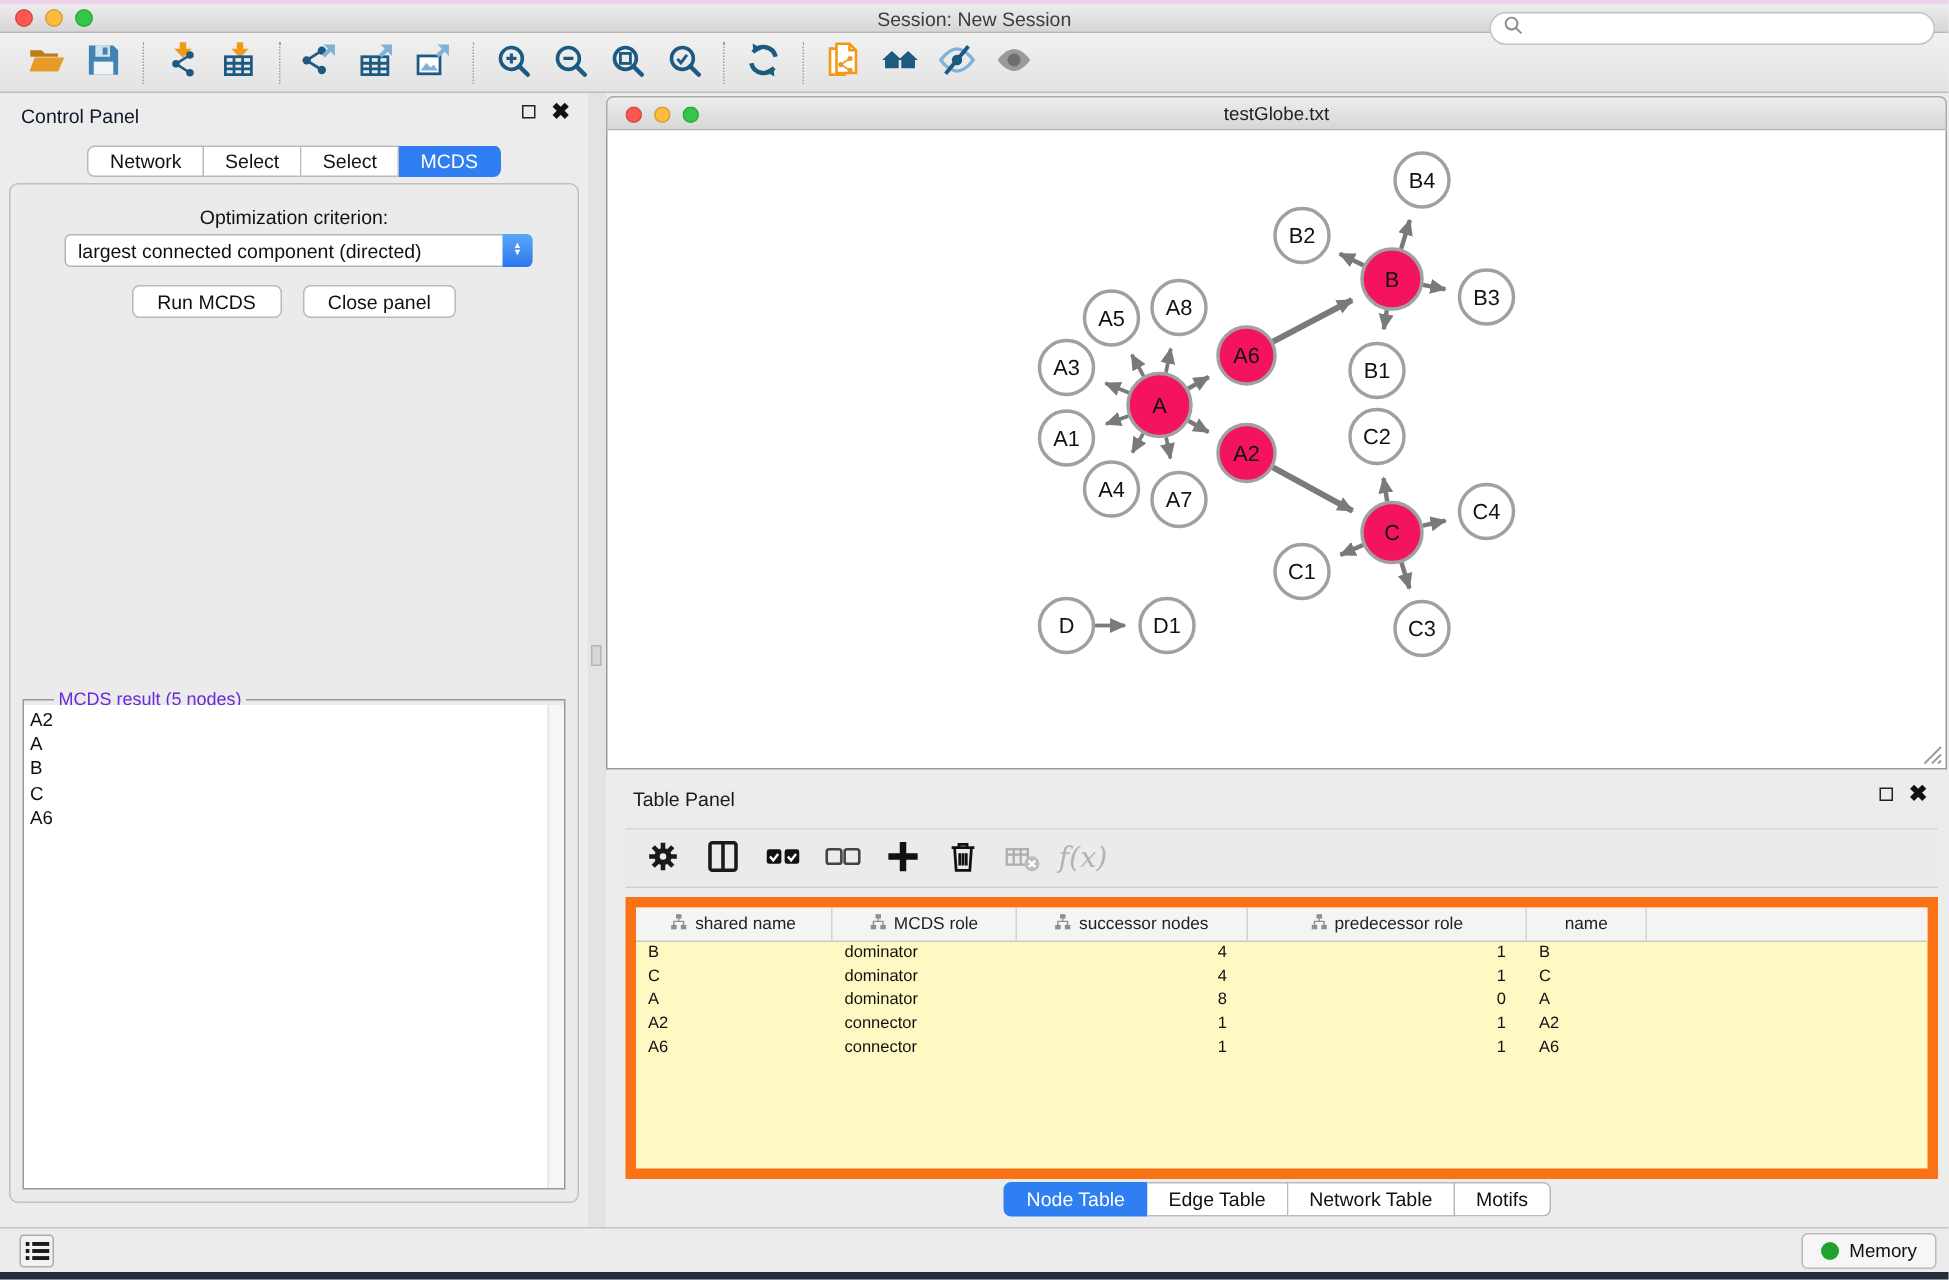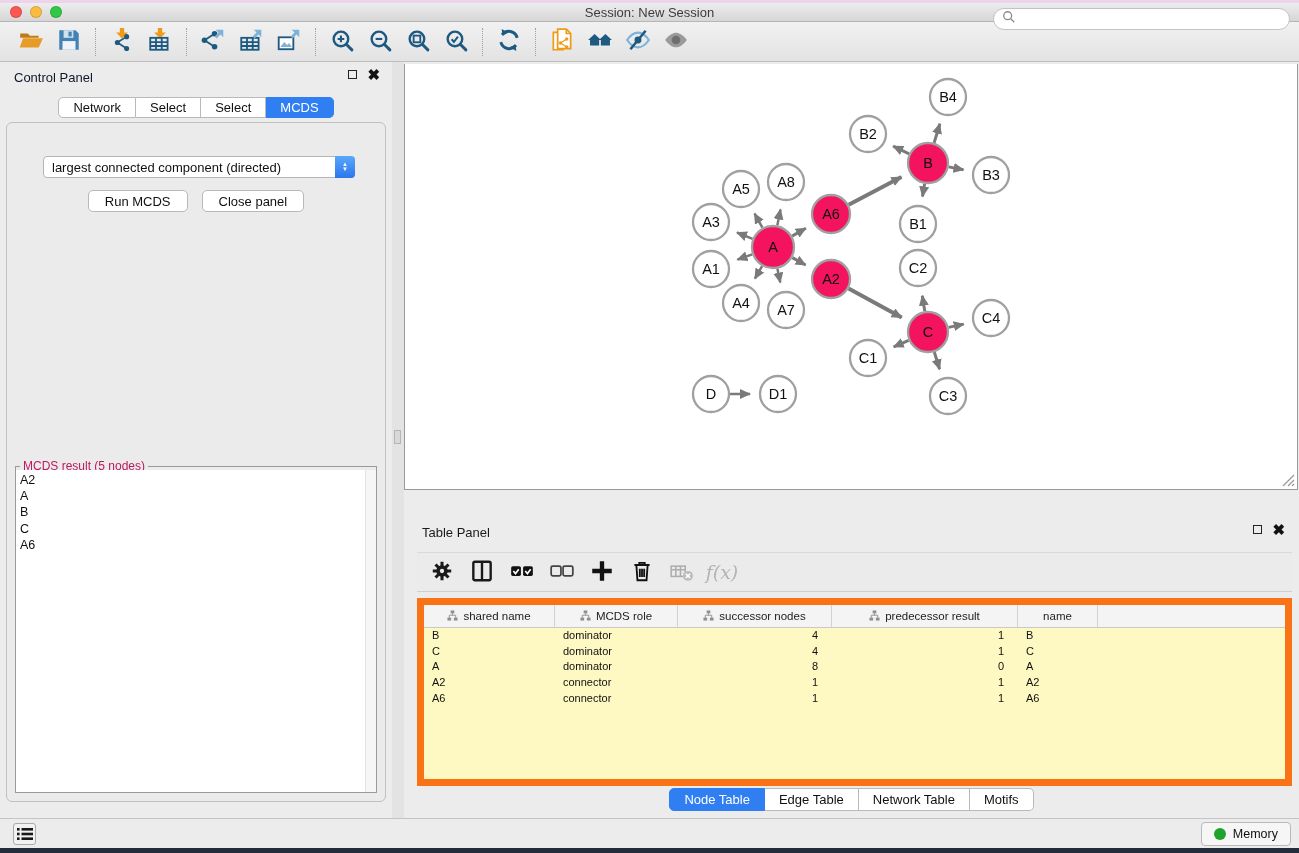--- a/index.html
+++ b/index.html
@@ -49,21 +49,21 @@
     display:flex; align-items:center; }
   #criterion-select .val { flex:1; font-size:13px; padding-left:8px; color:#111; white-space:nowrap; }
   #criterion-select .stepper { width:20px; height:22px; margin-right:-1px; border-radius:0 4px 4px 0;
     background:linear-gradient(#5aa8fa,#2a76ee); display:flex; flex-direction:column;
     align-items:center; justify-content:center; color:#fff; font-size:6px; line-height:5px; }
   #cp-buttons { position:absolute; top:67px; left:0; right:0; display:flex; justify-content:center; gap:14px; }
   .mac-btn { height:22px; padding:0 16px; background:#fff; border:1px solid #b9b9b9;
     border-radius:5px; font-size:13px; color:#111; }
   #result-fieldset { position:absolute; left:8px; right:8px; top:336px; bottom:8px;
     border:1px solid #9a9a9a; }
-  #result-fieldset legend { font-size:12px; color:#be185d; margin-left:4px; padding:0 3px; }
+  #result-fieldset legend { font-size:12px; color:#6d28d9; margin-left:20px; padding:0 3px; }
   #result-list { position:absolute; left:0; right:0; top:-3px; bottom:0; background:#fff; overflow:hidden; }
   #result-list ul { list-style:none; padding:2px 0 0 4px; }
   #result-list li { font-size:12.5px; line-height:16.2px; color:#111; }
   #result-scroll { position:absolute; right:0; top:0; bottom:0; width:11px;
     background:#f6f6f6; border-left:1px solid #e2e2e2; }
 
   
   #divider { position:absolute; left:392px; top:62px; width:12px; height:756px; background:#e3e3e3; }
   #divider .handle { position:absolute; left:2px; top:368px; width:7px; height:14px;
     background:#d8d8d8; border:1px solid #b5b5b5; }
@@ -269,20 +269,21 @@
     <span class="float-box"></span>
     <span class="close-x">✖</span>
   </div>
   <div id="cp-tabs" class="seg-group">
       <button class="seg">Network</button>
       <button class="seg">Select</button>
       <button class="seg">Select</button>
       <button class="seg active">MCDS</button>
     </div>
   <div id="cp-subpanel">
+    <div id="opt-label">Optimization criterion:</div>
     <div id="criterion-select">
       <span class="val">largest connected component (directed)</span>
       <span class="stepper">
           <span>▲</span>
           <span>▼</span>
         </span>
     </div>
     <div id="cp-buttons">
       <button class="mac-btn">Run MCDS</button>
       <button class="mac-btn">Close panel</button>
@@ -303,20 +304,28 @@
       </div>
     </fieldset>
   </div>
 </div>
 
 <div id="divider">
     <div class="handle"></div>
   </div>
 
 <div id="net-window">
+  <div id="net-titlebar">
+    <div class="lights" style="left:12px; top:6px;">
+      <span class="light red" style="width:11px;height:11px;"></span>
+      <span class="light yellow" style="width:11px;height:11px;"></span>
+      <span class="light green" style="width:11px;height:11px;"></span>
+    </div>
+    <div class="title">testGlobe.txt</div>
+  </div>
   <div id="net-content">
     <svg id="graph" width="892" height="424" viewBox="0 0 892 424">
         <defs>
           <marker id="arr" markerUnits="userSpaceOnUse" markerWidth="14" markerHeight="12" refX="10" refY="5" orient="auto">
             <path d="M0 0L11 5L0 10z" fill="#7a7a7a"></path>
           </marker>
         </defs>
         <line x1="357.4" y1="163.7" x2="349.5" y2="149.5" stroke="#7a7a7a" stroke-width="2.5" marker-end="url(#arr)"></line>
         <line x1="372.3" y1="161.4" x2="375.5" y2="145.5" stroke="#7a7a7a" stroke-width="2.5" marker-end="url(#arr)"></line>
         <line x1="347.6" y1="174.8" x2="332.0" y2="168.5" stroke="#7a7a7a" stroke-width="2.5" marker-end="url(#arr)"></line>
@@ -519,21 +528,21 @@
             </svg></span>
           <span>successor nodes</span>
         </div>
         <div class="th" style="width: 186px;">
           <span><svg width="11" height="11" viewBox="0 0 12 12">
               <rect x="4" y="0.5" width="4" height="3.2" fill="#8f8f8f"></rect>
               <rect x="0.5" y="8.3" width="4" height="3.2" fill="#8f8f8f"></rect>
               <rect x="7.5" y="8.3" width="4" height="3.2" fill="#8f8f8f"></rect>
               <path d="M6 3.7v2M2.5 8.3V5.7h7v2.6" stroke="#8f8f8f" fill="none"></path>
             </svg></span>
-          <span>predecessor result</span>
+          <span>predecessor role</span>
         </div>
         <div class="th" style="width: 80px; text-align: right;">
           <span>name</span>
         </div>
       </div>
     <div id="tbody">
         <div class="tr">
           <div class="td" style="width: 131px; text-align: left; padding: 0px 0px 0px 8px;">B</div>
           <div class="td" style="width: 123px; text-align: left; padding: 0px 0px 0px 8px;">dominator</div>
           <div class="td" style="width: 154px; text-align: right; padding: 0px 14px 0px 0px;">4</div>

